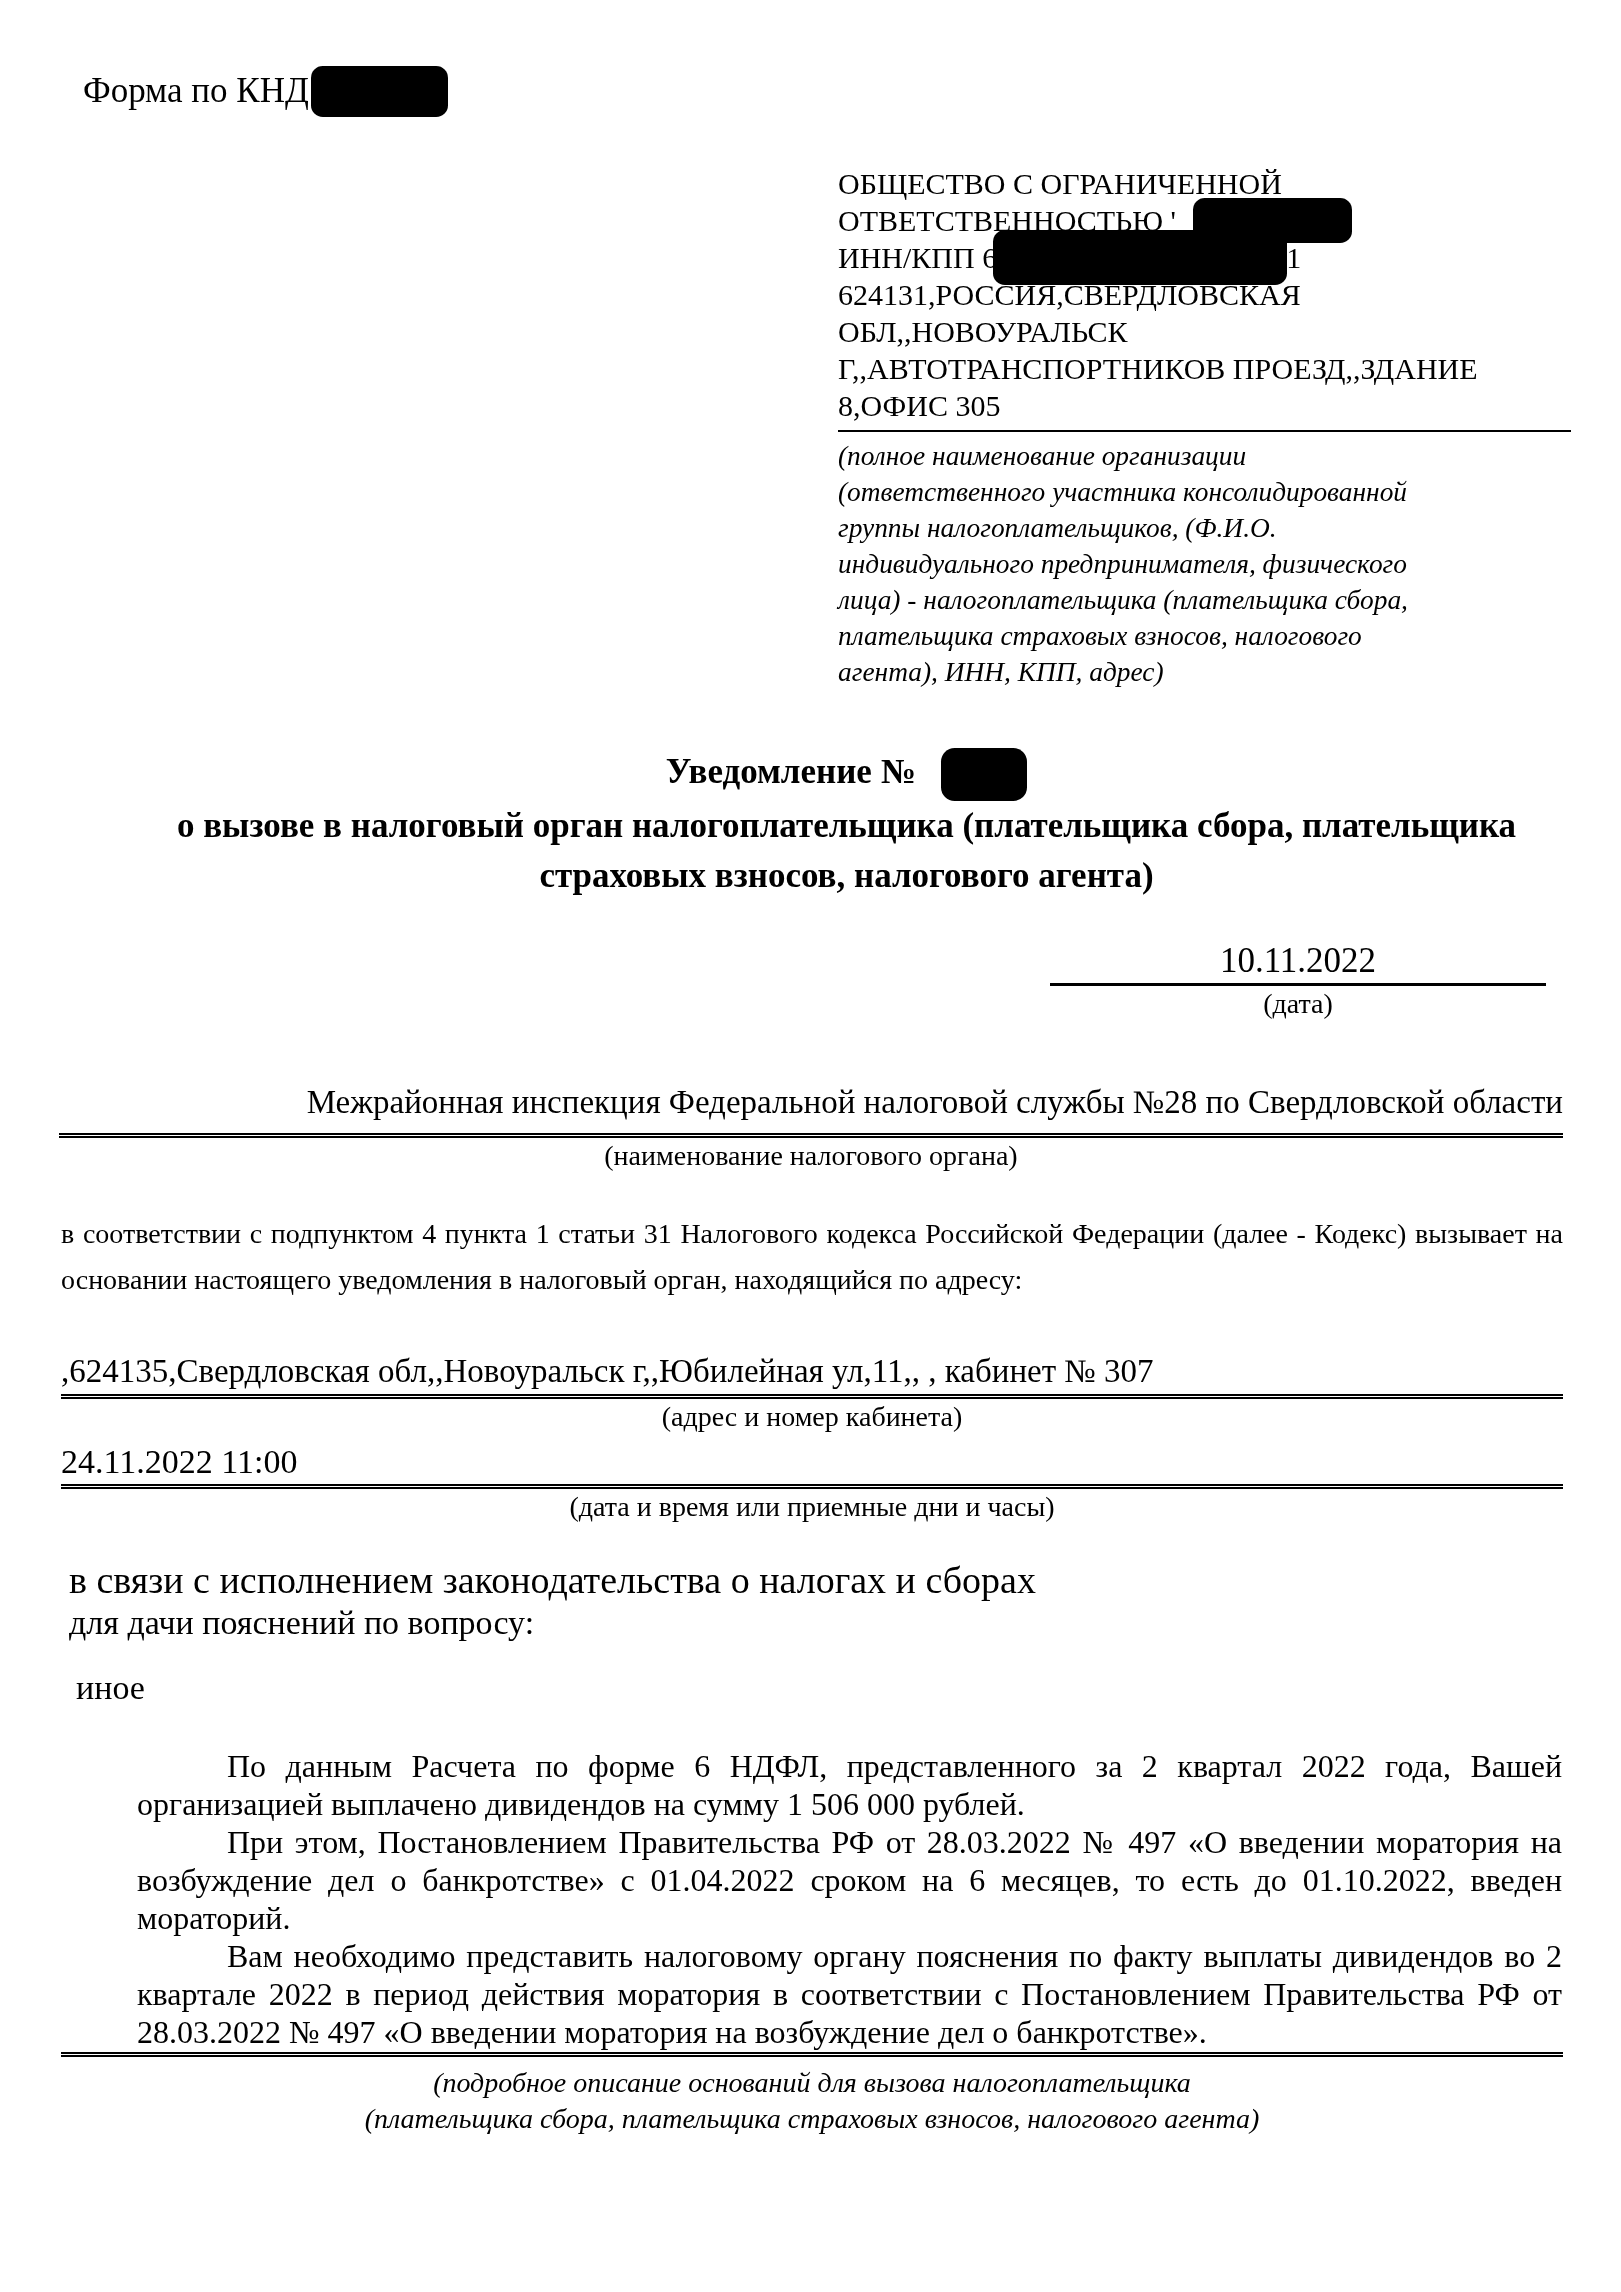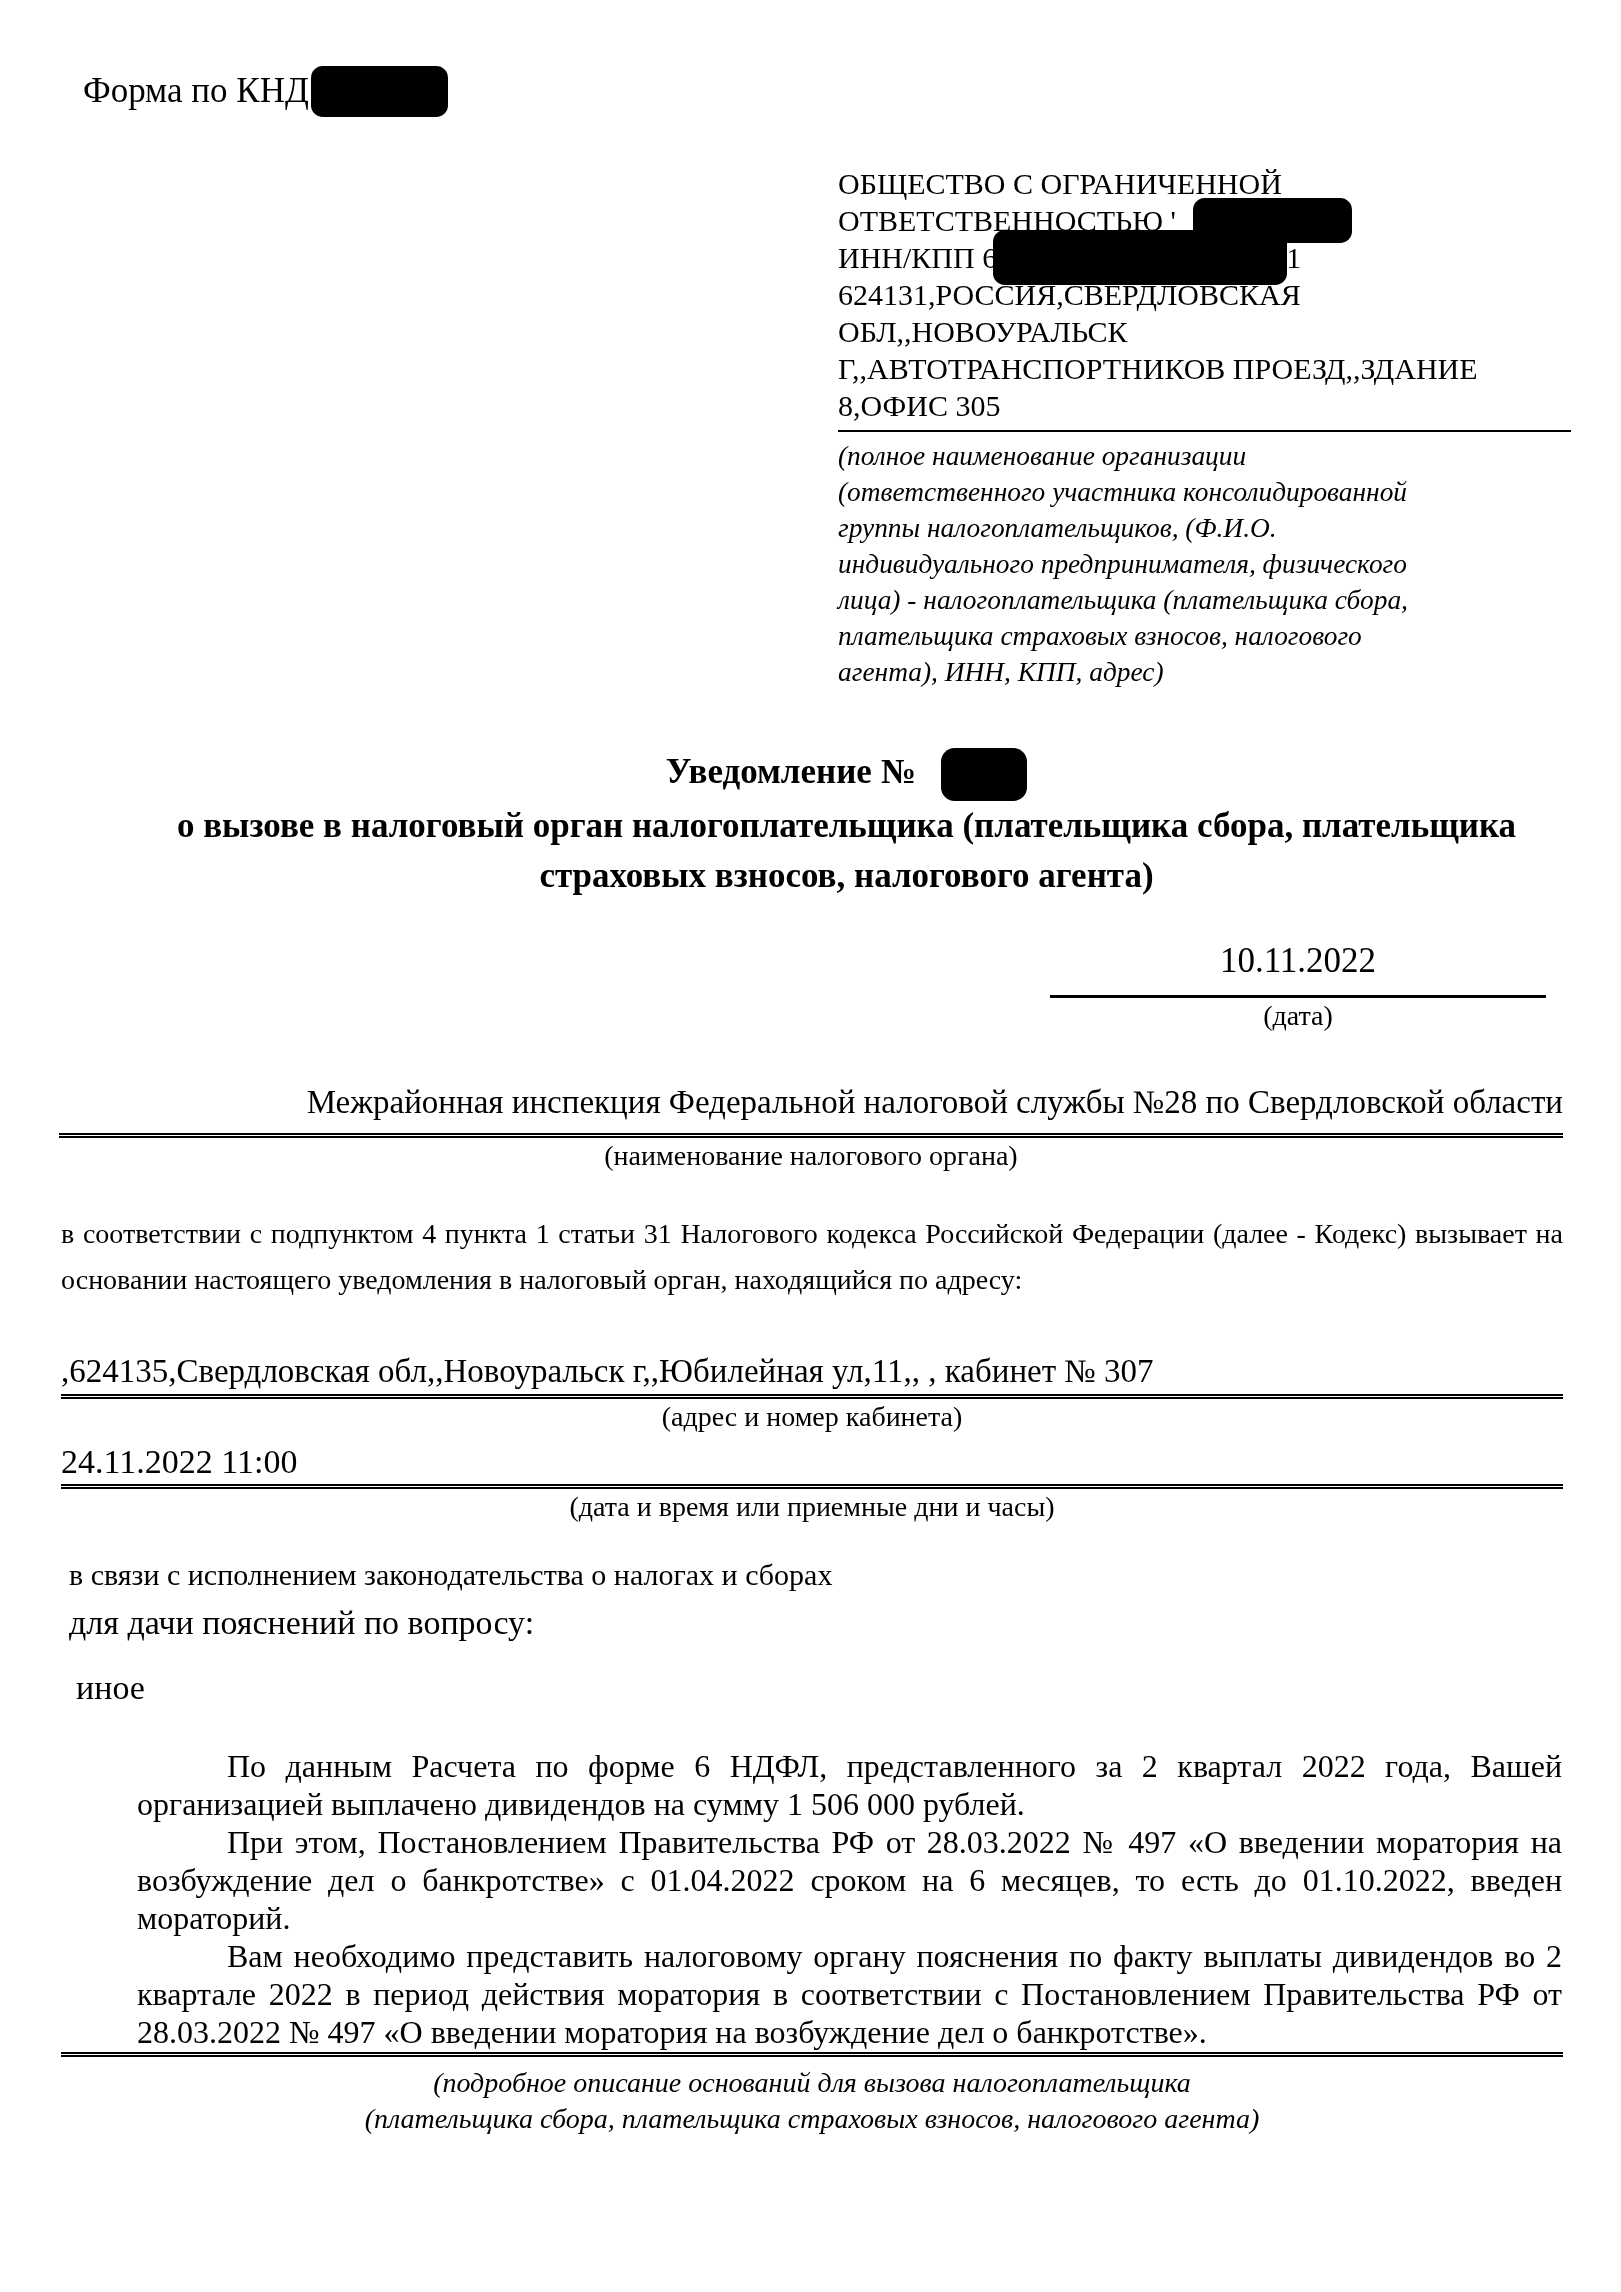--- a/index.html
+++ b/index.html
@@ -106,21 +106,21 @@
     position: absolute;
     left: 1050px;
     top: 939px;
     width: 496px;
   }
   .date-value {
     font-size: 35px;
     line-height: 43px;
     text-align: center;
     border-bottom: 3.9px solid #000;
-    padding-bottom: 13px;
+    padding-bottom: 1px;
   }
   .authority-field {
     position: absolute;
     left: 59px;
     top: 1082px;
     width: 1504px;
   }
   .authority-value {
     font-size: 33px;
     line-height: 41px;
@@ -157,21 +157,21 @@
     top: 1441px;
     width: 1502px;
   }
   .datetime-value {
     font-size: 34px;
     line-height: 41px;
     border-bottom: 5.9px double #000;
     padding-bottom: 2px;
     white-space: nowrap;
   }
-  .reason-line1 { position: absolute; left: 69px; top: 1558px; font-size: 30px; font-family: Liberation Serif, serif; }
+  .reason-line1 { position: absolute; left: 69px; top: 1558px; font-size: 38px; font-family: Liberation Serif, serif; }
   .reason-line2 { position: absolute; left: 69px; top: 1604px; font-size: 34px; }
   .reason-other { position: absolute; left: 76px; top: 1669px; font-size: 34px; }
   
   .body-block {
     position: absolute;
     left: 137px;
     top: 1747px;
     width: 1425px;
     font-size: 32px;
     line-height: 38px;

